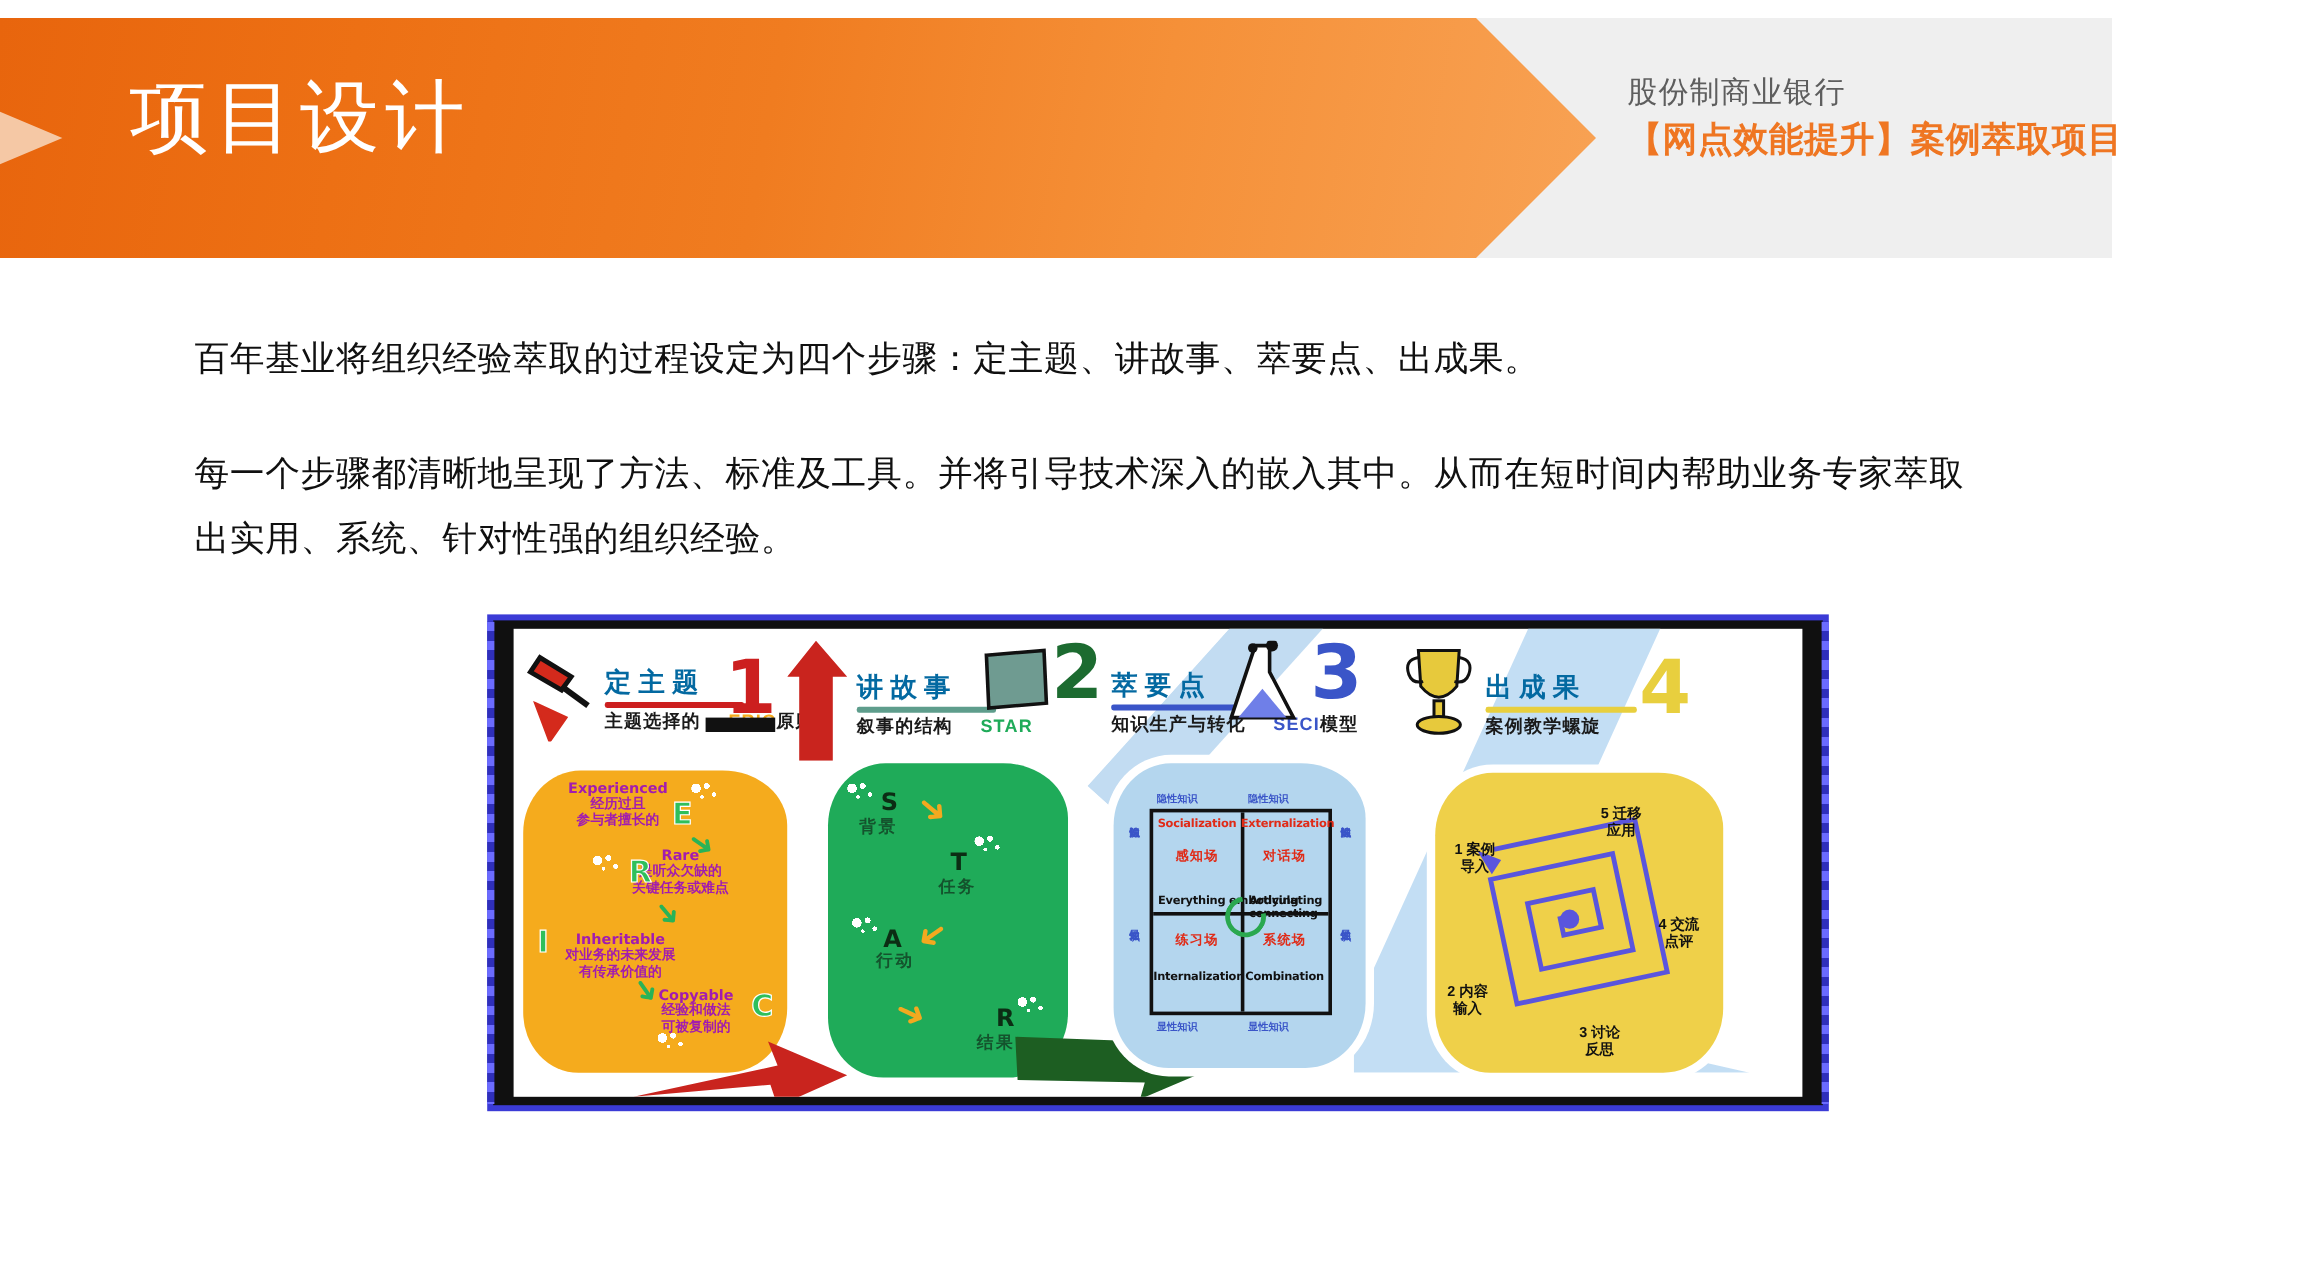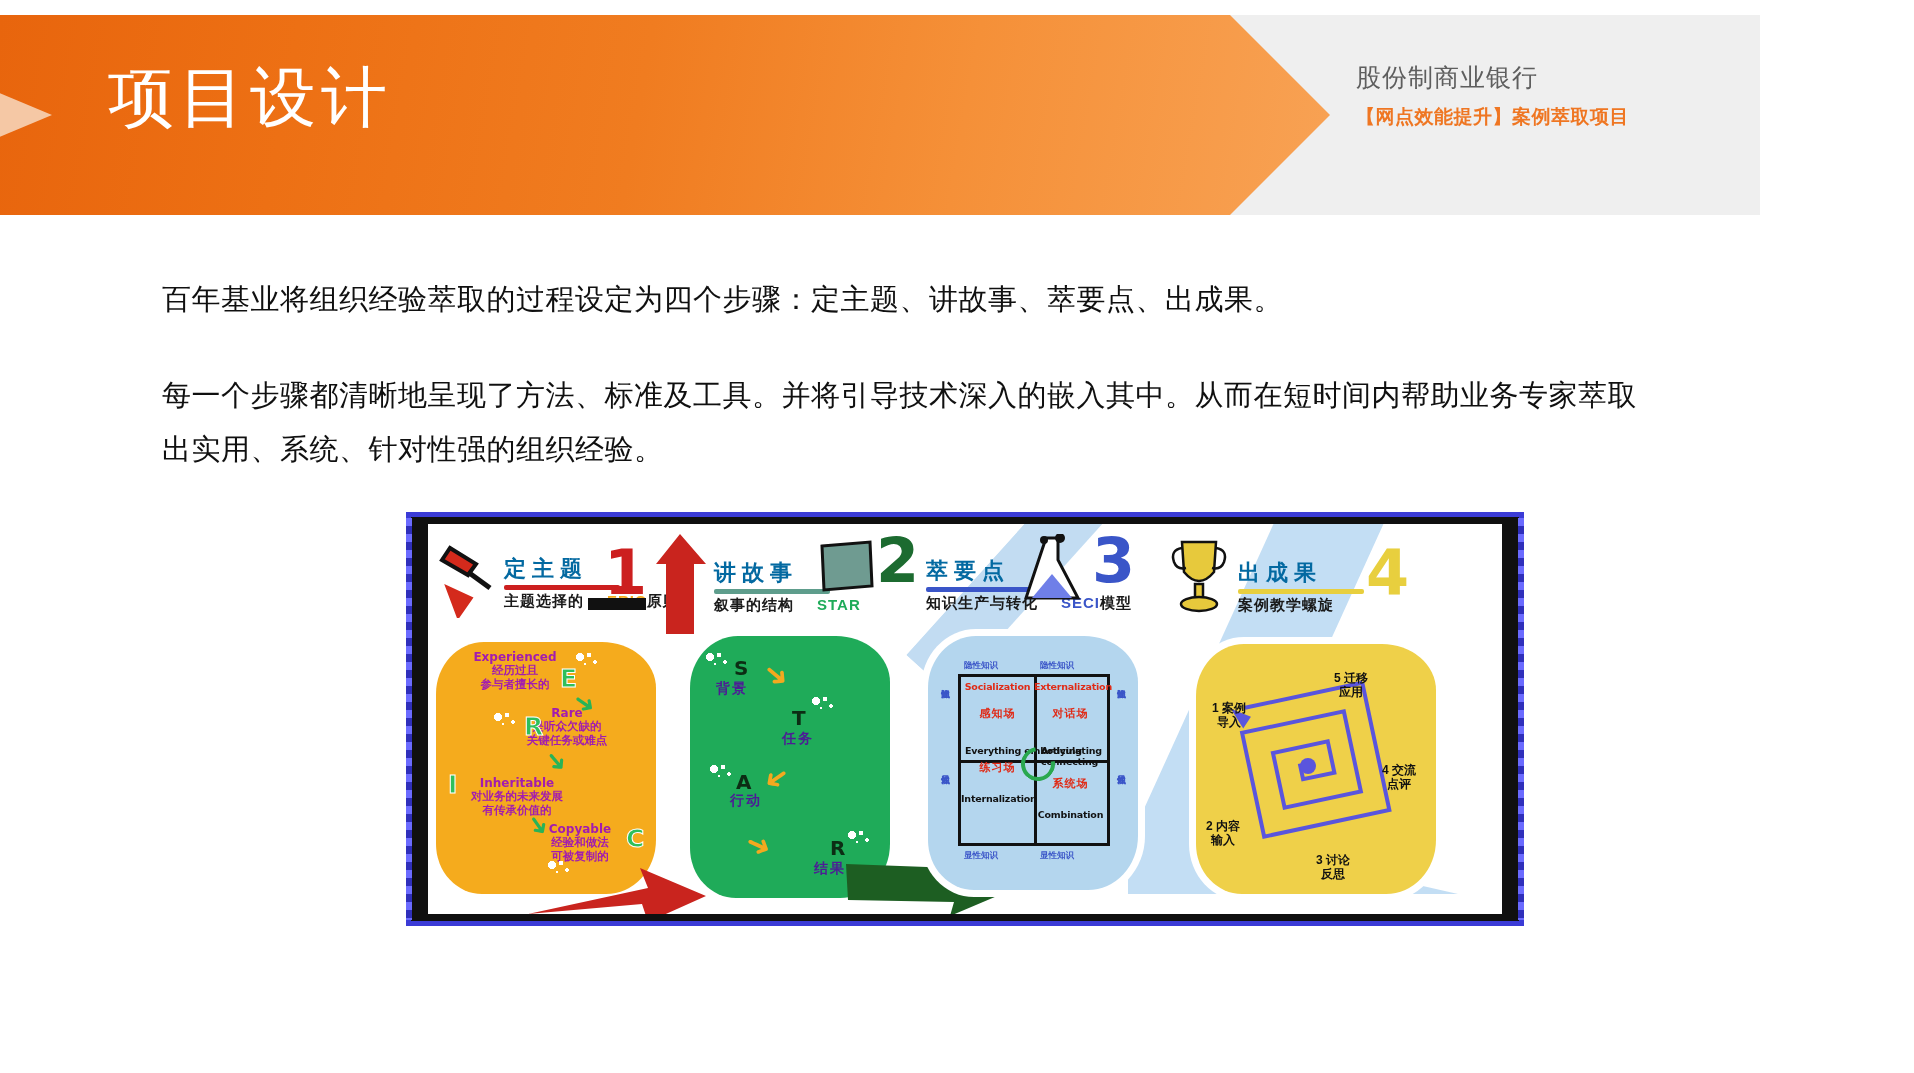--- a/index.html
+++ b/index.html
@@ -58,21 +58,21 @@
     text-align: left;
   }
   #header-subtitle {
     font-size: 25px;
     color: #5e5e5e;
     line-height: 36px;
     letter-spacing: 1px;
     white-space: nowrap;
   }
   #header-project {
-    font-size: 19px;
+    font-size: 29px;
     color: #ef7622;
     font-weight: bold;
     line-height: 44px;
     letter-spacing: 0.5px;
     white-space: nowrap;
   }
 
   
   #body-copy {
     position: absolute;
@@ -212,21 +212,21 @@
     position: absolute;
     font-size: 20px;
     font-weight: bold;
     color: #0c2d14;
     font-family: "DejaVu Sans", sans-serif;
   }
   .star-zh {
     position: absolute;
     font-size: 14px;
     font-weight: bold;
-    color: #4c1d95;
+    color: #14532d;
     letter-spacing: 2px;
   }
   .arrow-g {
     position: absolute;
     font-size: 26px;
     color: #29b357;
     line-height: 1;
   }
   .arrow-o {
     position: absolute;
@@ -458,21 +458,21 @@
       <div id="seci-v"></div>
       <div id="seci-h"></div>
       <div class="seci-cell" style="left:0;top:0;">
         <div class="seci-en">Socialization</div>
         <div class="seci-zh">感知场</div>
       </div>
       <div class="seci-cell" style="left:50%;top:0;">
         <div class="seci-en">Externalization</div>
         <div class="seci-zh">对话场</div>
       </div>
-      <div class="seci-cell" style="left:0;top:50%;padding-top:0;">
+      <div class="seci-cell" style="left:0;top:50%;padding-top:16px;">
         <div class="seci-zh" style="margin-top:0;">练习场</div>
         <div class="seci-en seci-en-dark" style="margin-top:18px;">Internalization</div>
       </div>
       <div class="seci-cell" style="left:50%;top:50%;padding-top:16px;">
         <div class="seci-zh" style="margin-top:0;">系统场</div>
         <div class="seci-en seci-en-dark" style="margin-top:18px;">Combination</div>
       </div>
       <div class="seci-en seci-en-dark" style="position:absolute;left:4px;top:68px;">Everything embodying</div>
       <div class="seci-en seci-en-dark" style="position:absolute;left:80px;top:68px;">Articulating connecting</div>
       <div id="seci-cycle"></div>

